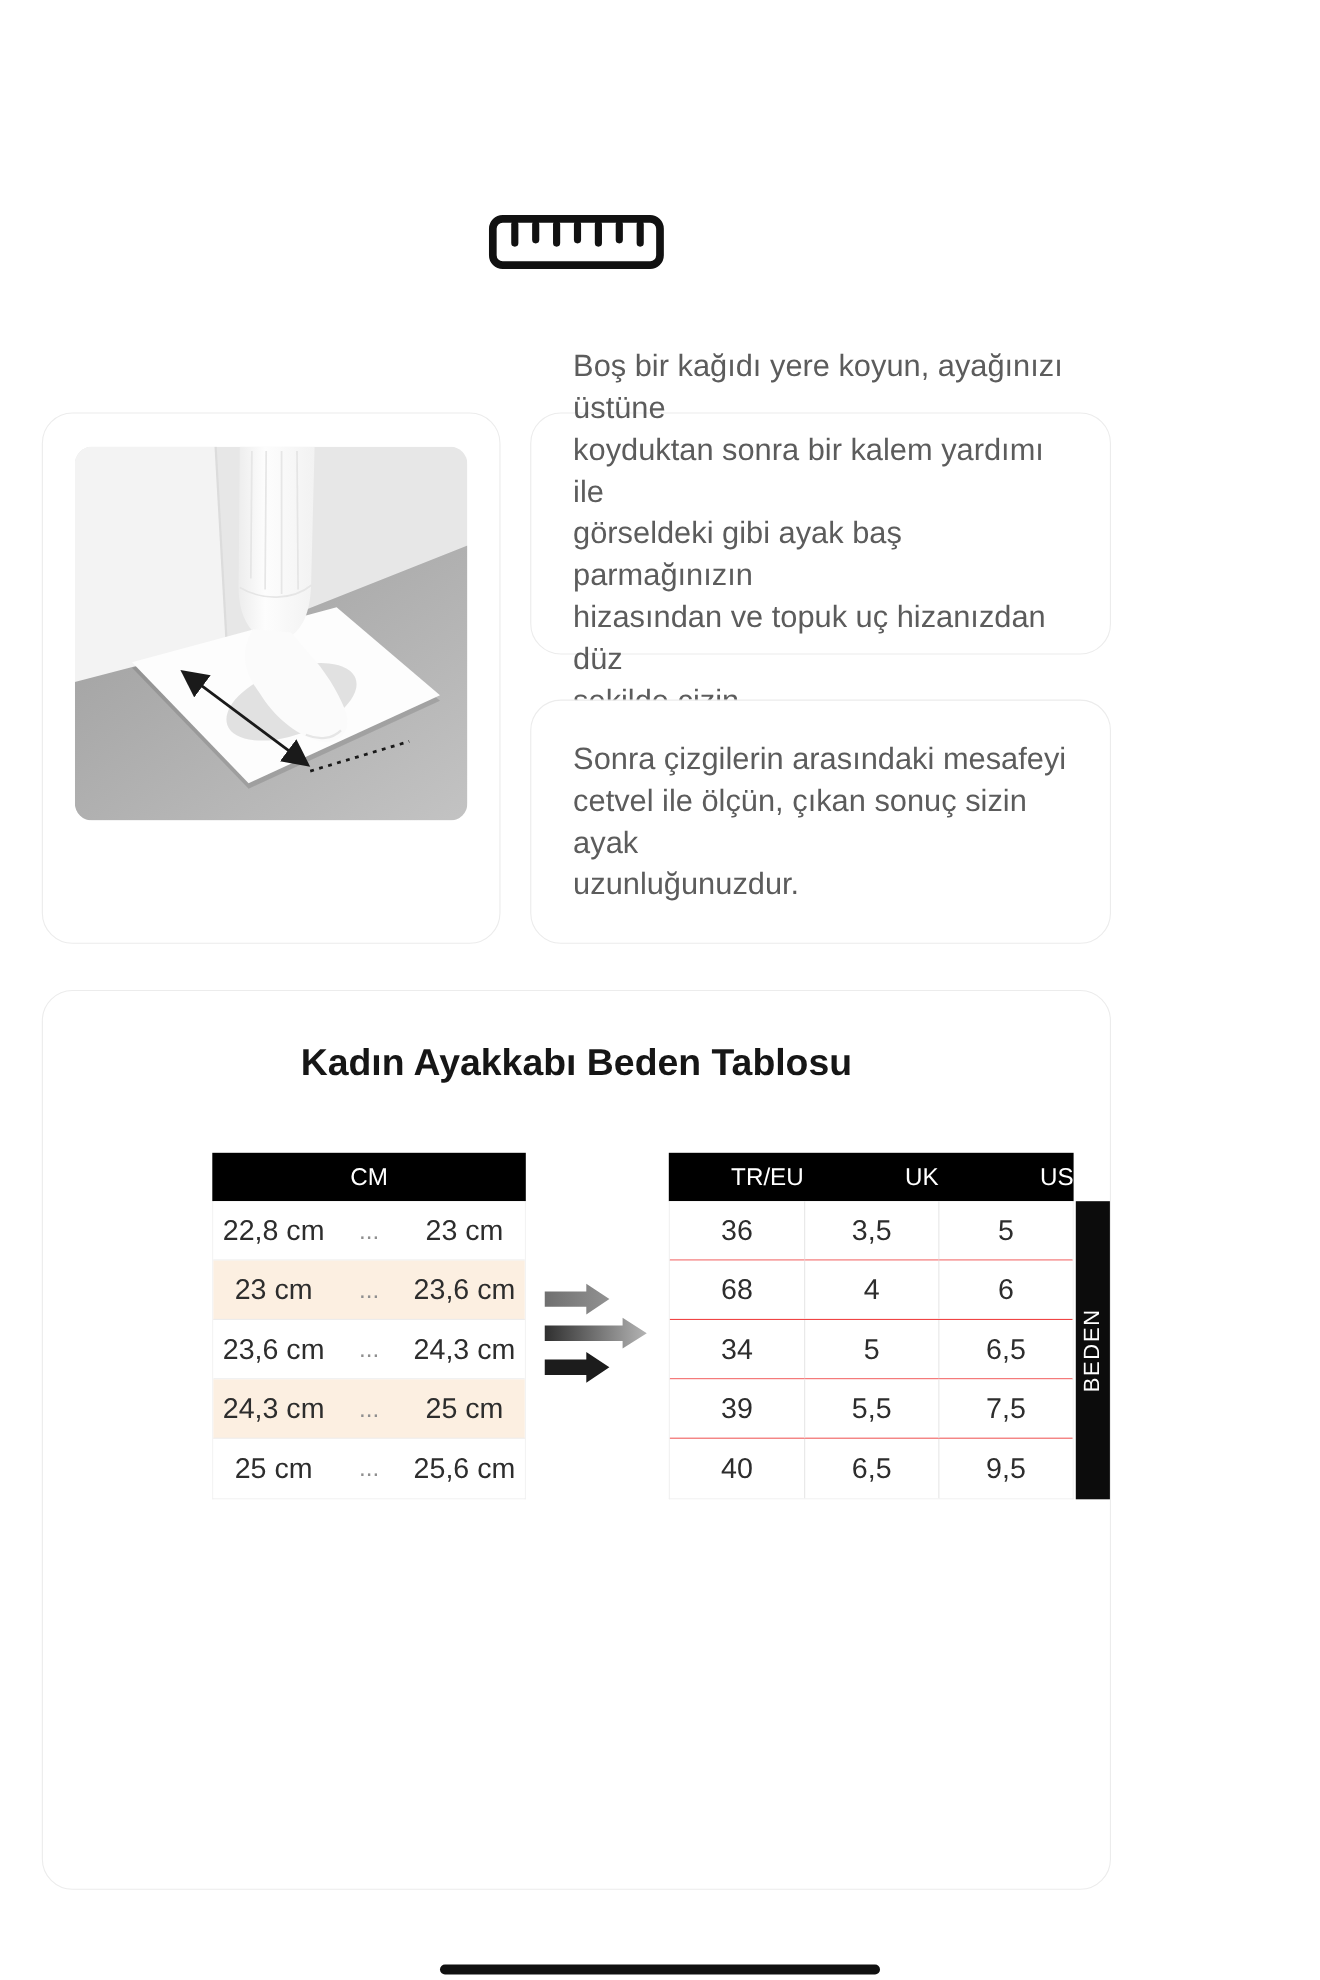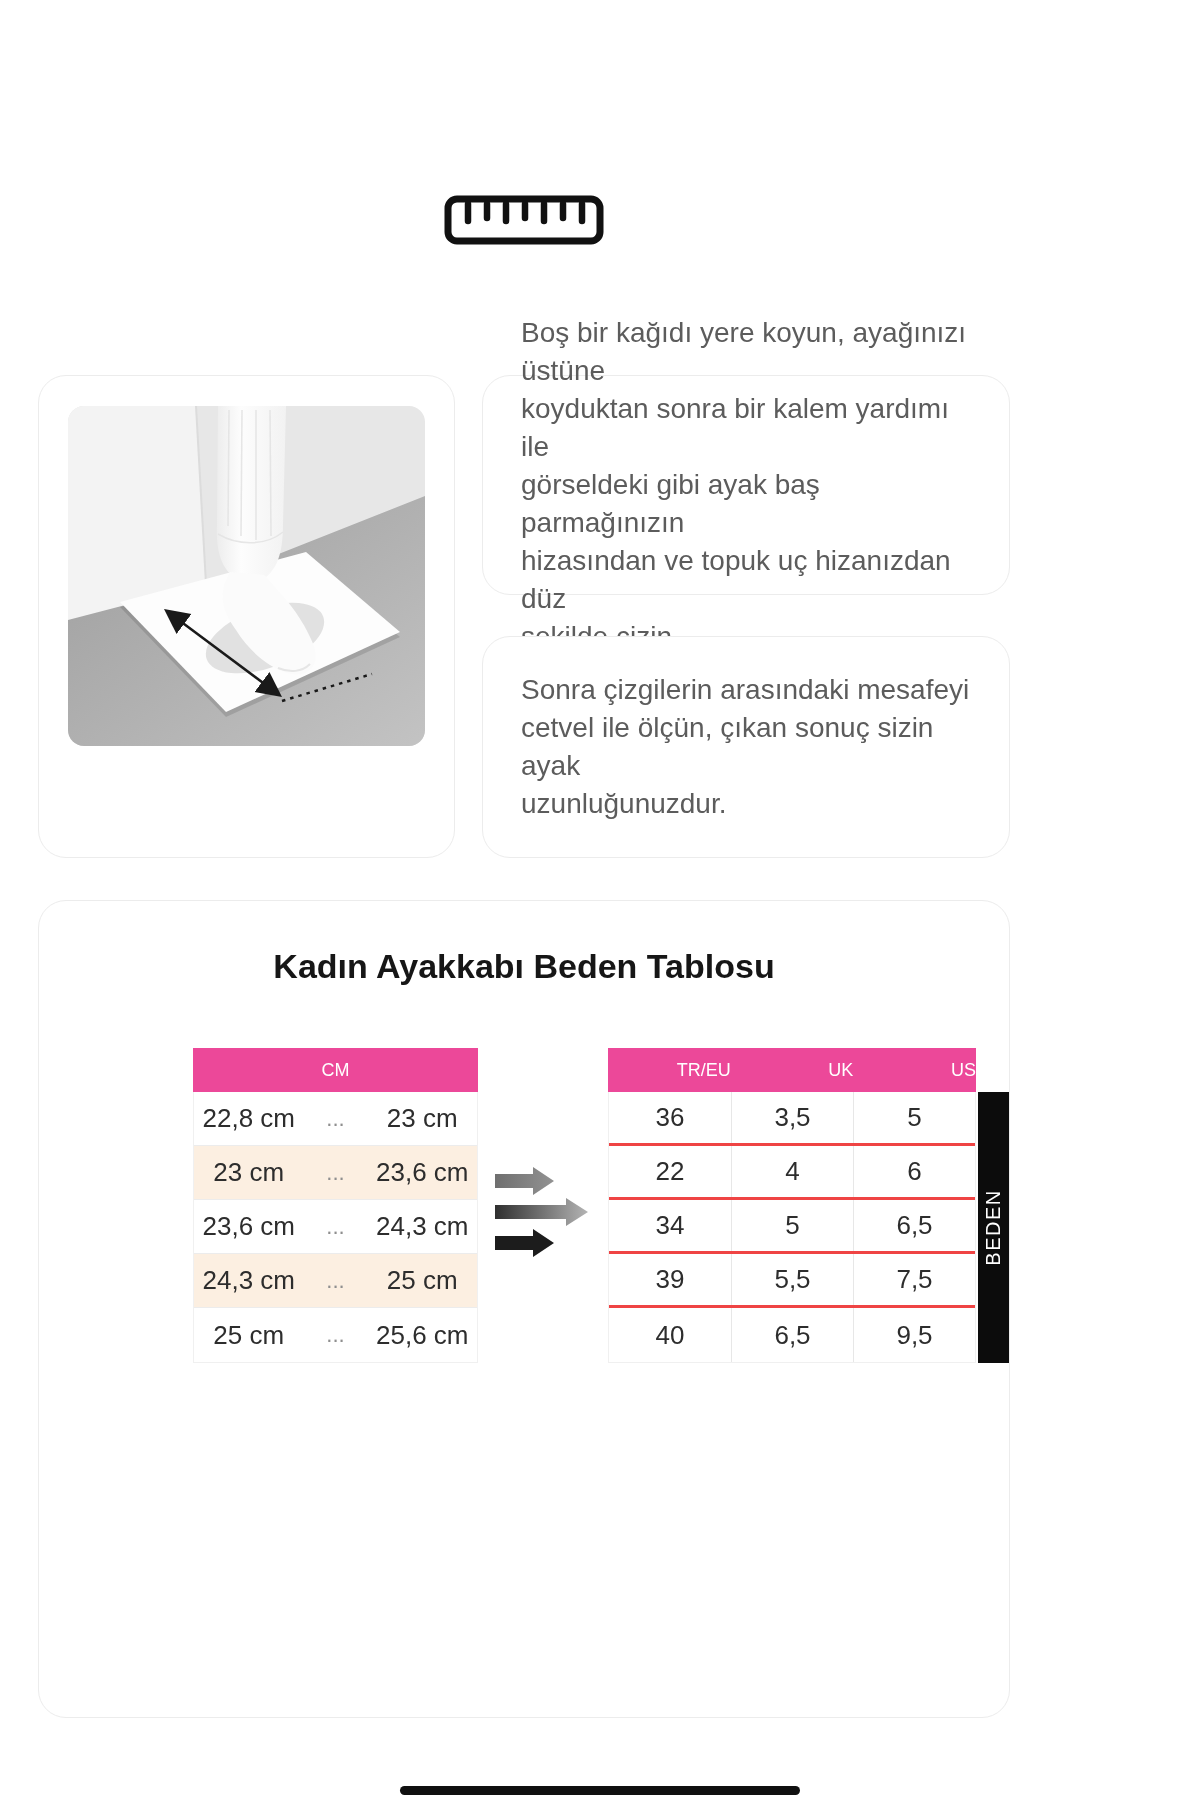--- a/index.html
+++ b/index.html
@@ -25,40 +25,40 @@
   .right-col { flex:1; display:flex; flex-direction:column; gap:41px; }
   .text-card { display:flex; align-items:center; padding:0 38px; }
   .text-card.step1 { height:220px; }
   .text-card.step2 { flex:1; }
   .step-text { font-size:28px; line-height:38px; color:#5c5c5c; white-space:pre-line; }
 
   .table-card { position:absolute; top:900px; left:0; width:972px; height:818px; }
   .title2 { position:absolute; top:46px; left:0; width:100%; text-align:center;
     font-size:34px; font-weight:bold; color:#161616; }
 
-  .t-head { height:44px; background:#ec4899; color:#ffffff; font-size:18px; }
+  .t-head { height:44px; background:#000000; color:#ffffff; font-size:22px; }
 
   .cm-table { position:absolute; left:154px; top:147px; width:285px; }
   .cm-table .t-head { display:flex; align-items:center; justify-content:center; }
   .cm-body { border:1px solid #f0f0f0; border-top:none; }
   .cm-row { height:54px; display:grid; grid-template-columns:1fr 64px 1fr;
     align-items:center; border-bottom:1px solid #ececec; background:#ffffff; }
   .cm-row:last-child { border-bottom:none; }
   .cm-row .cell { text-align:center; font-size:26px; color:#2d2d2d; }
   .cm-row .sep { color:#8f8f8f; font-size:22px; }
   .row-alt { background:#fcefe1; }
 
   .arrows { position:absolute; left:456px; top:258px; }
 
   .size-table { position:absolute; left:569px; top:147px; width:368px; }
   .size-table .t-head { display:grid; grid-template-columns:1fr 1fr 1fr; align-items:center; }
   .size-table .t-head span { text-align:right; }
   .size-body { border:1px solid #f0f0f0; border-top:none; }
   .size-row { height:54px; display:grid; grid-template-columns:1fr 1fr 1fr;
-    align-items:center; border-bottom:3px solid #ef4444; background:#ffffff; }
+    align-items:center; border-bottom:1px solid #ef4444; background:#ffffff; }
   .size-row:last-child { border-bottom:none; }
   .size-row .cell { text-align:center; font-size:26px; color:#2d2d2d; height:100%;
     display:flex; align-items:center; justify-content:center; }
   .size-row .cell + .cell { border-left:1px solid #e7e7e7; }
 
   .beden-bar { position:absolute; left:939px; top:191px; width:31px; height:271px;
     background:#0c0c0c; display:flex; align-items:center; justify-content:center; }
   .beden-bar span { transform:rotate(-90deg); color:#ffffff; font-size:20px;
     letter-spacing:1.5px; white-space:nowrap; }
 
@@ -207,21 +207,21 @@
         <span>UK</span>
         <span>US</span>
       </div>
       <div class="size-body">
         <div class="size-row">
           <span class="cell">36</span>
           <span class="cell">3,5</span>
           <span class="cell">5</span>
         </div>
         <div class="size-row row-alt">
-          <span class="cell">22</span>
+          <span class="cell">68</span>
           <span class="cell">4</span>
           <span class="cell">6</span>
         </div>
         <div class="size-row">
           <span class="cell">34</span>
           <span class="cell">5</span>
           <span class="cell">6,5</span>
         </div>
         <div class="size-row row-alt">
           <span class="cell">39</span>

